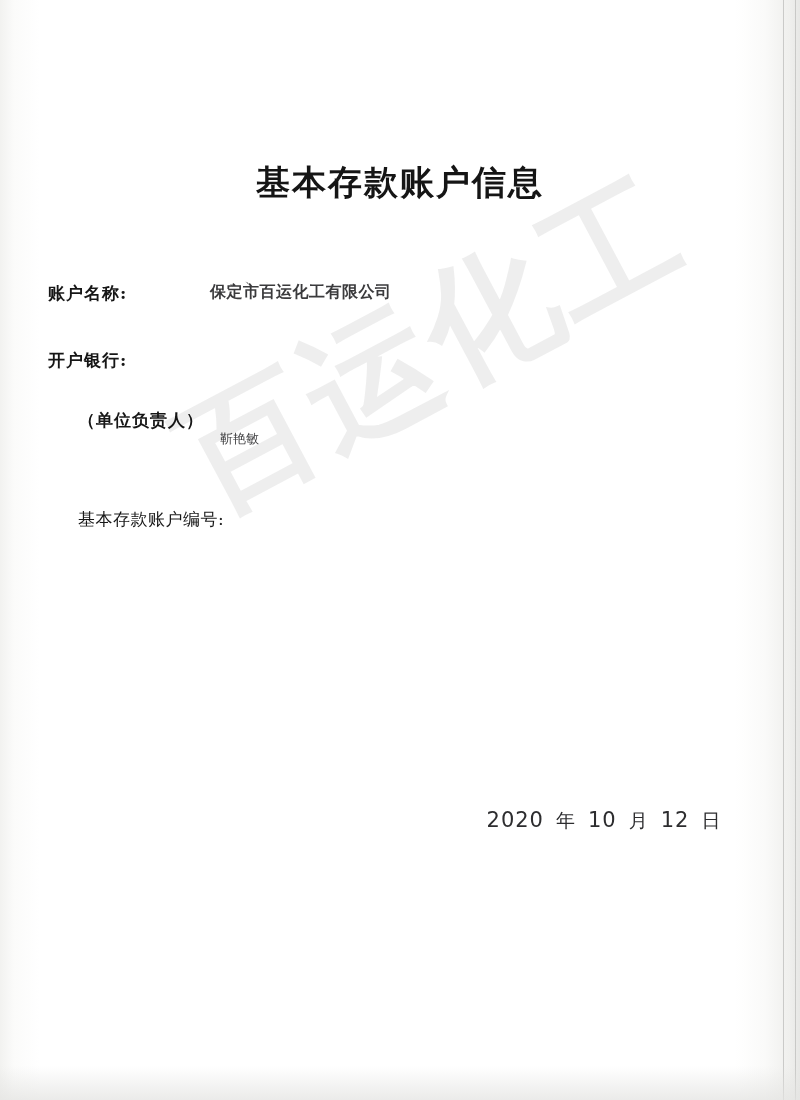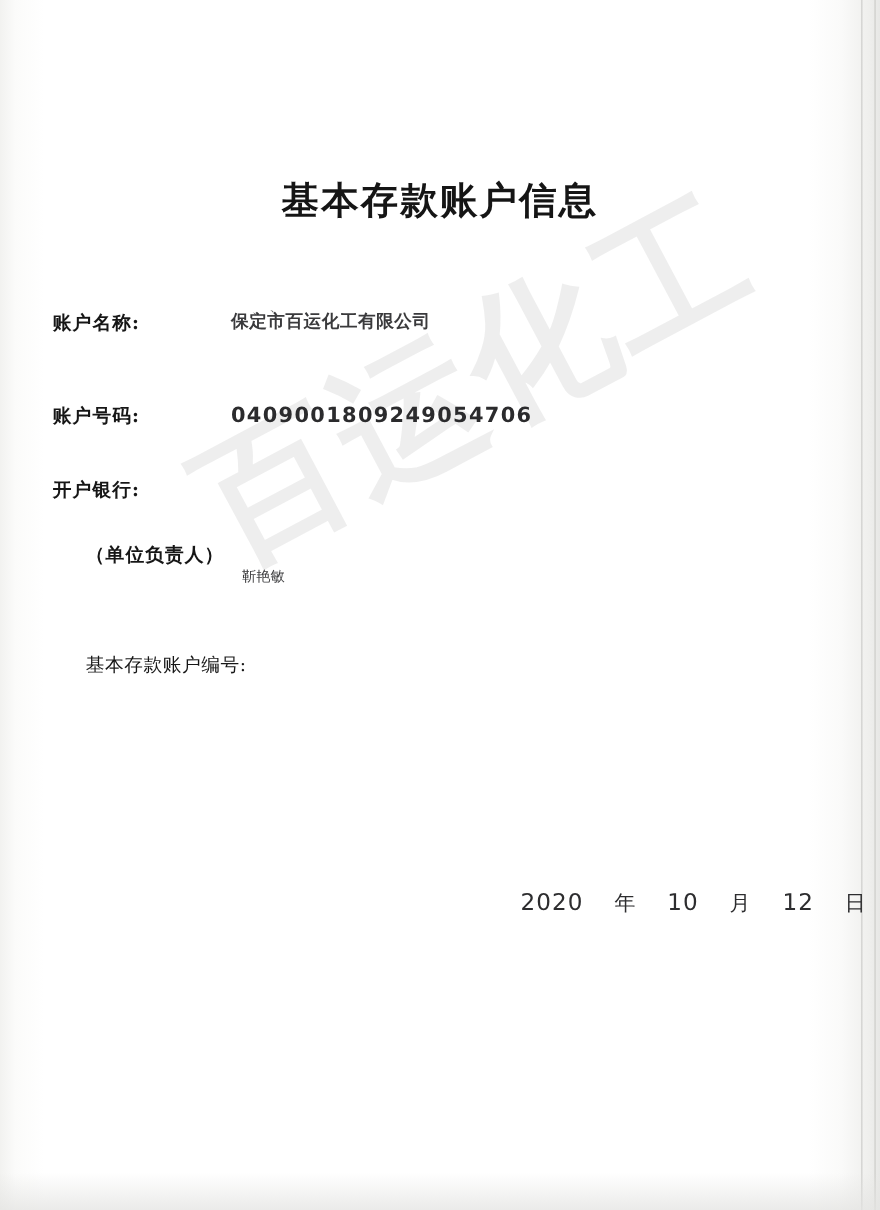--- a/index.html
+++ b/index.html
@@ -156,28 +156,27 @@
     letter-spacing: 3px;
     transform: rotate(-8deg);
   }
 
   .date-row {
     position: absolute;
     top: 808px;
     left: 0;
     width: 800px;
     display: flex;
-    justify-content: flex-end;
+    justify-content: center;
     padding-left: 420px;
     box-sizing: border-box;
     font-family: "DejaVu Sans", sans-serif;
     font-size: 21px;
     color: #2d2d2f;
     letter-spacing: 1px;
-    gap: 16px;
   }
   .date-row span { margin-right: 12px; }
   .date-row .cn {
     font-family: "DejaVu Serif", serif;
     font-size: 19px;
   }
 </style>
 </head>
 <body>
 
@@ -192,24 +191,20 @@
 
   <div class="tick-marks">、、</div>
 
   <div class="fields">
 
     <div class="row row-name">
       <div class="label">账户名称:</div>
       <div class="value">保定市百运化工有限公司</div>
     </div>
 
-    <div class="row row-number">
-      <div class="label">账户号码:</div>
-      <div class="value mono-num">0409001809249054706</div>
-    </div>
 
     <div class="row row-bank">
       <div class="label">开户银行:</div>
     </div>
 
     <div class="row row-rep">
       <div class="rep-label-block">
         <div>（单位负责人）</div>
       </div>
       <div class="rep-value">靳艳敏</div>

